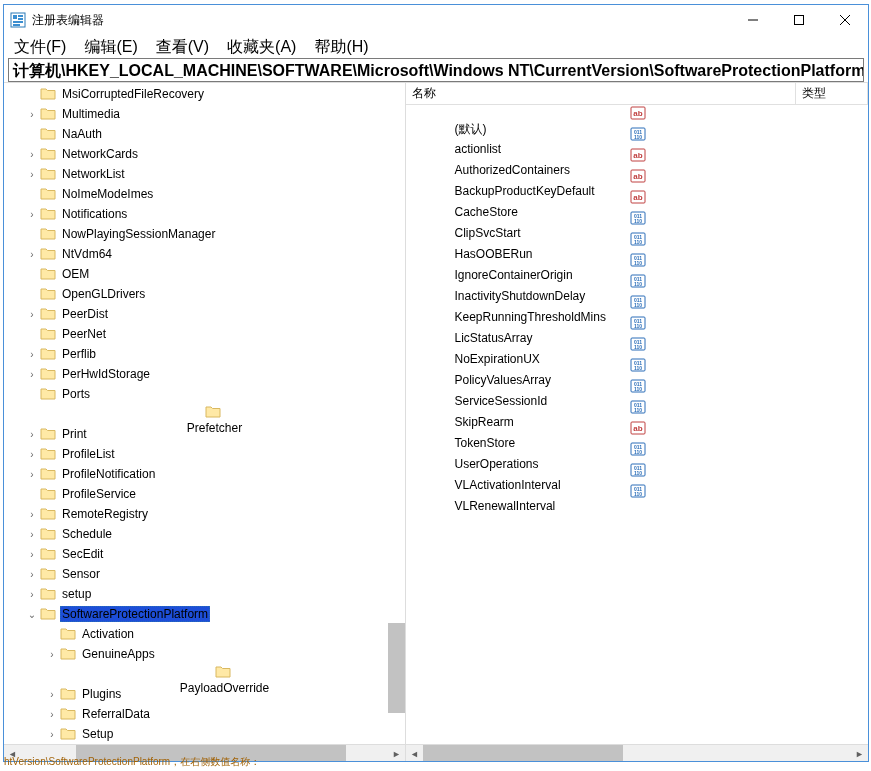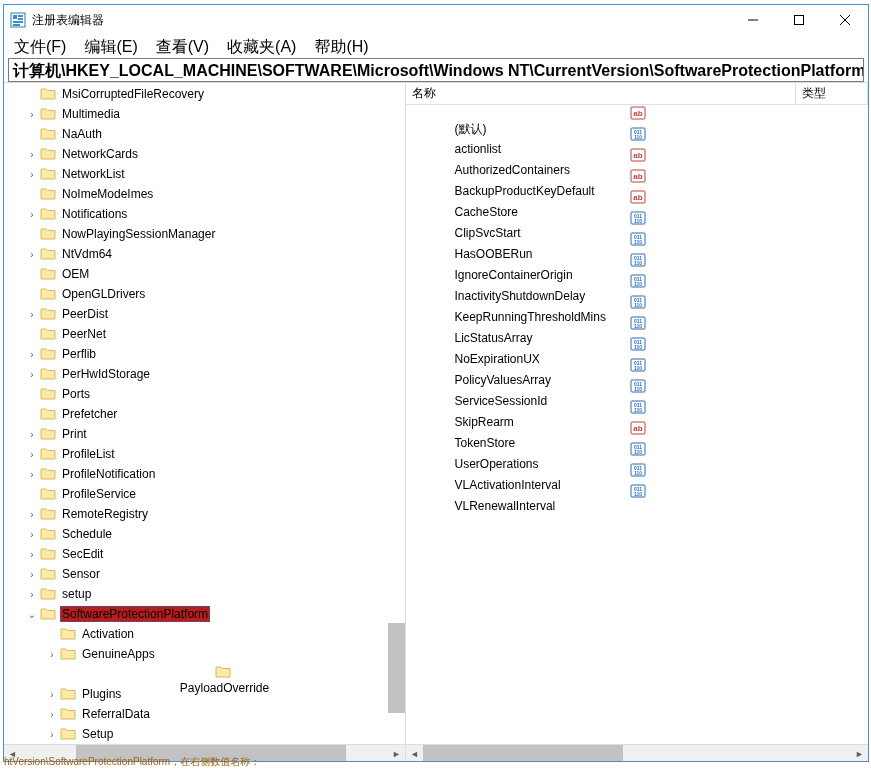--- a/index.html
+++ b/index.html
@@ -14,21 +14,21 @@
   .menubar { height: 22px; display: flex; padding: 0 6px; gap: 10px; font-size: 16px; border-bottom: 0; }
   .menubar span { padding: 2px 4px; }
   .address { height: 24px; border: 1px solid #7a7a7a; margin: 1px 4px 0 4px; padding: 2px 4px; font-size: 16px; overflow: hidden; white-space: nowrap; font-weight: bold; }
   .content { flex: 1; display: flex; border-top: 1px solid #ddd; min-height: 0; }
   .left { width: 402px; border-right: 1px solid #ddd; overflow: hidden; position: relative; display: flex; flex-direction: column; }
   .tree { flex: 1; overflow: auto; padding: 1px 0; }
   .tree-row { height: 20px; display: flex; align-items: center; white-space: nowrap; }
   .tree-row .expander { width: 16px; text-align: center; color: #6b6b6b; font-size: 10px; display: inline-block; }
   .tree-row .folder { width: 16px; height: 16px; margin-right: 4px; }
   .tree-row .label { padding: 1px 2px; }
-  .tree-row.selected .label { background: #b91c1c; border: 1px dotted #2a6db8; padding: 0 1px; }
+  .tree-row.selected .label { background: #1d4ed8; border: 1px dotted #2a6db8; padding: 0 1px; }
   .right { flex: 1; overflow: hidden; display: flex; flex-direction: column; }
   .list-header { height: 22px; display: flex; border-bottom: 1px solid #e0e0e0; }
   .col-h { border-right: 1px solid #e0e0e0; padding: 2px 6px; font-size: 12px; display: flex; align-items: center; }
   .col-h.name { width: 390px; font-family: Liberation Serif, serif; }
   .col-h.type { flex: 1; }
   .list { flex: 1; overflow: auto; }
   .list-row { height: 21px; display: flex; align-items: center; flex-direction: column; }
   .list-row .vicon { width: 16px; height: 16px; margin: 0 3px 0 4px; }
   .list-row .vname { width: 367px; padding-left: 1px; }
   .list-row .vtype { flex: 1; padding-left: 6px; overflow: hidden; white-space: nowrap; }
@@ -195,21 +195,21 @@
               </svg></span>
             <span class="label">PerHwIdStorage</span>
           </div>
           <div class="tree-row" style="padding-left: 20px;">
             <span class="expander"></span>
             <span class="folder"><svg width="16" height="16" viewBox="0 0 16 16">
                 <path d="M1 3 h5 l1.5 1.5 H15 V13 H1 Z" fill="#ffe9a6" stroke="#d9b860"></path>
               </svg></span>
             <span class="label">Ports</span>
           </div>
-          <div class="tree-row" style="padding-left: 20px;">
+          <div class="tree-row" style="padding-left: 20px; flex-direction: column;">
             <span class="expander"></span>
             <span class="folder"><svg width="16" height="16" viewBox="0 0 16 16">
                 <path d="M1 3 h5 l1.5 1.5 H15 V13 H1 Z" fill="#ffe9a6" stroke="#d9b860"></path>
               </svg></span>
             <span class="label">Prefetcher</span>
           </div>
           <div class="tree-row" style="padding-left: 20px;">
             <span class="expander">›</span>
             <span class="folder"><svg width="16" height="16" viewBox="0 0 16 16">
                 <path d="M1 3 h5 l1.5 1.5 H15 V13 H1 Z" fill="#ffe9a6" stroke="#d9b860"></path>

